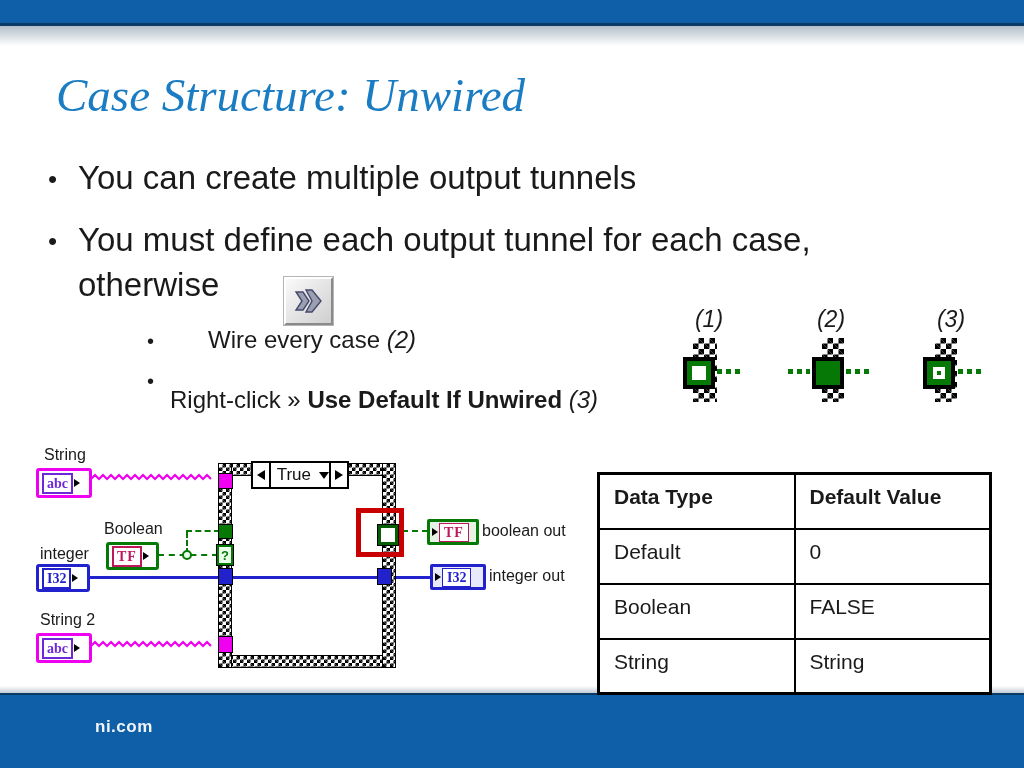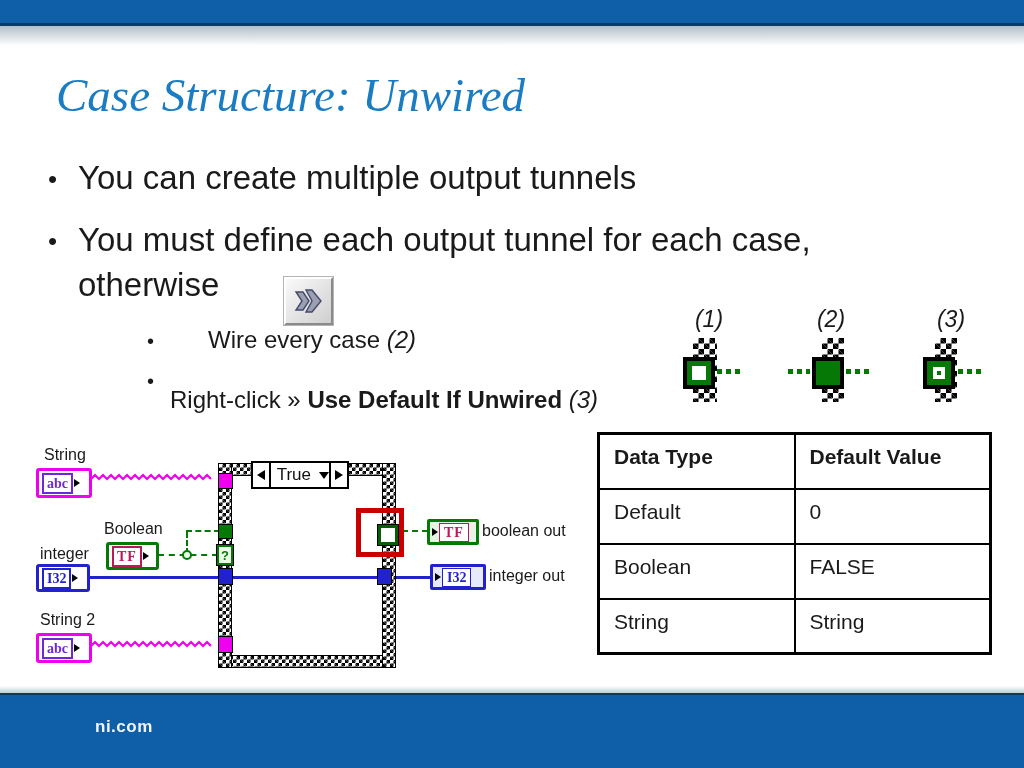--- a/index.html
+++ b/index.html
@@ -232,21 +232,21 @@
     <span class="glyph g-green">TF</span>
   </div>
   <div class="abs dlabel" style="left:482px;top:522px;">boolean out</div>
 
   <div class="abs ind i-blue" style="left:430px;top:564px;width:56px;height:26px;">
     <span class="tri-r tri-sm"></span>
     <span class="glyph g-blue">I32</span>
   </div>
   <div class="abs dlabel" style="left:489px;top:567px;">integer out</div>
 
-  <table class="dv abs" style="left:597px;top:432px;">
+  <table class="dv abs" style="left:597px;top:472px;">
     <tbody>
       <tr class="hdr">
         <td>Data Type</td>
         <td>Default Value</td>
       </tr>
       <tr>
         <td>Default</td>
         <td>0</td>
       </tr>
       <tr>

